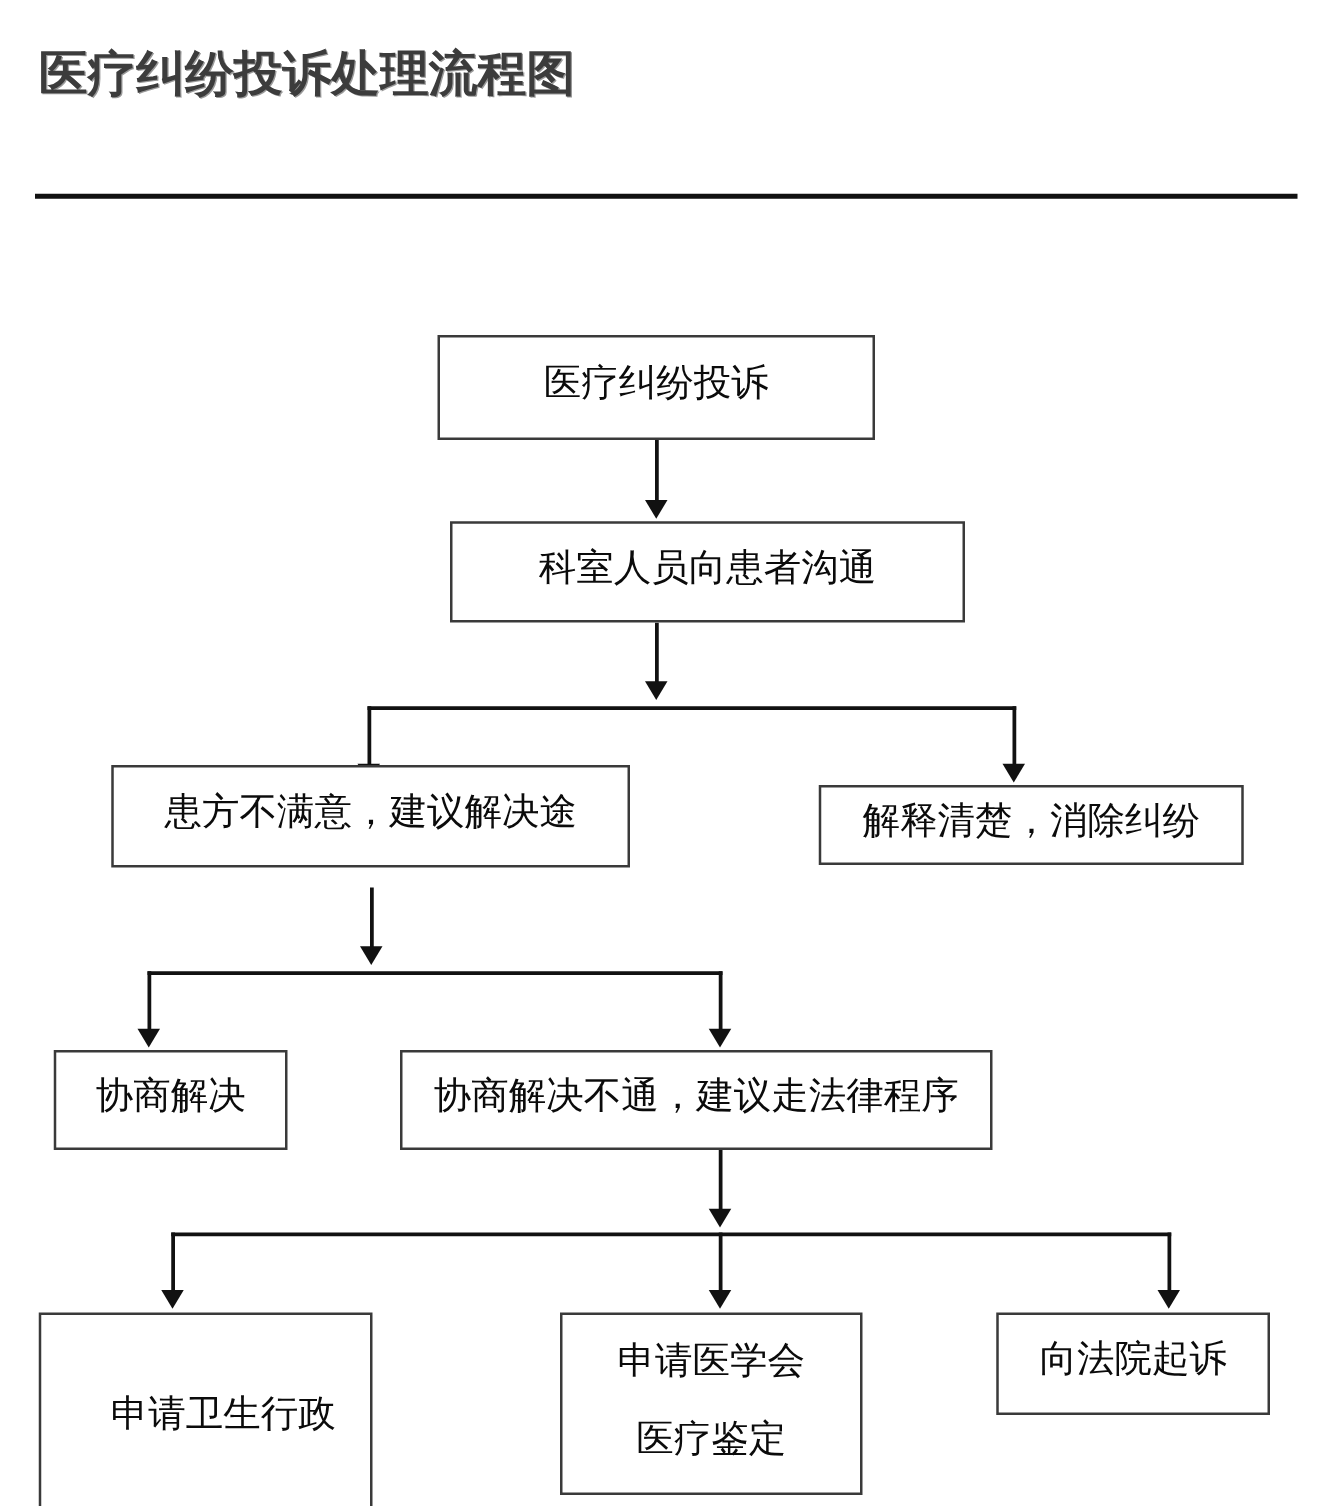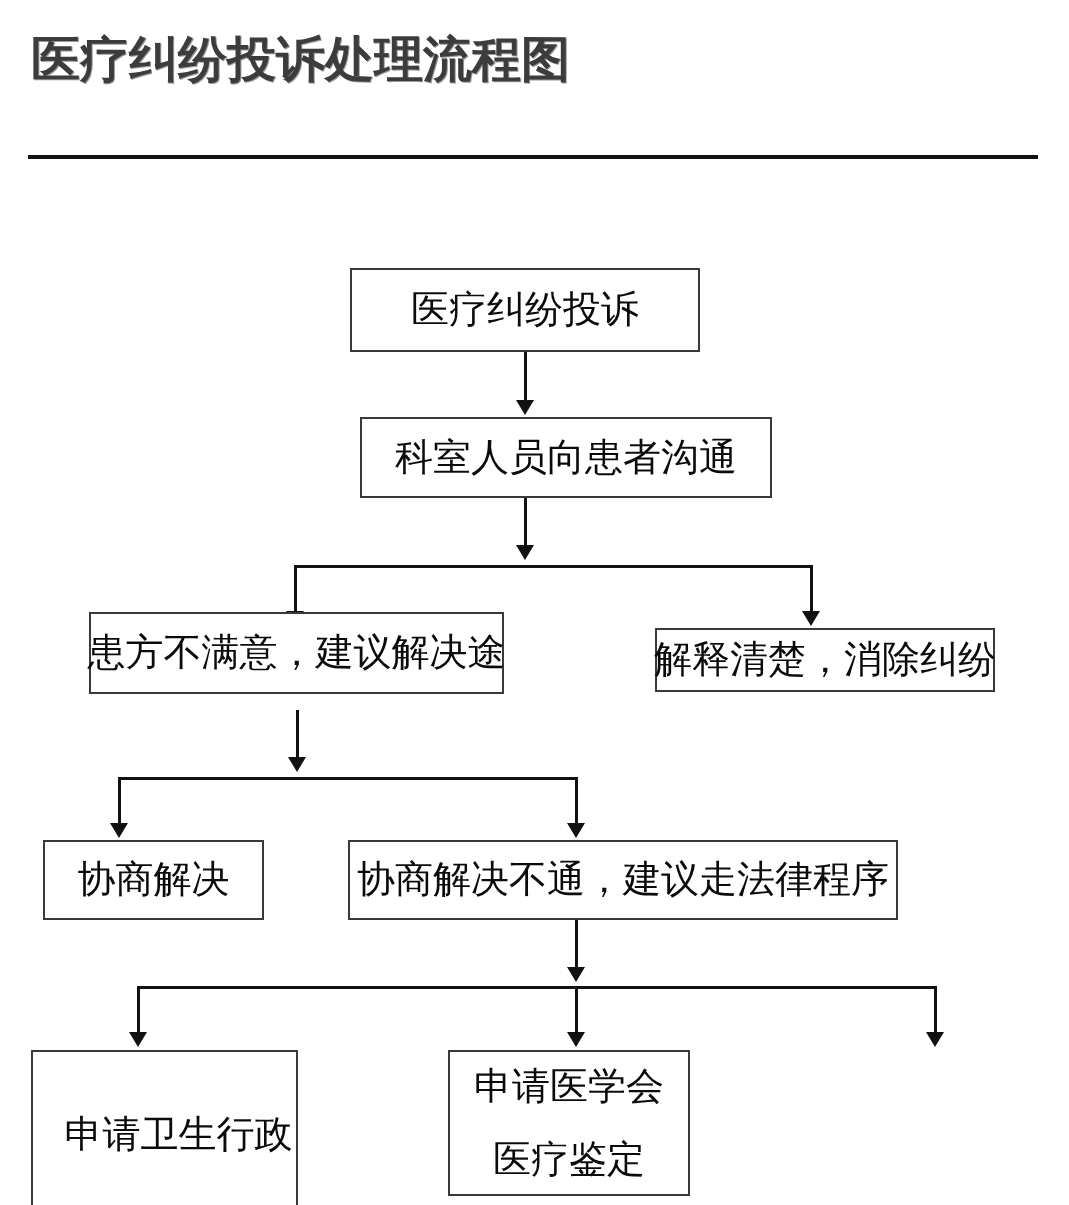--- a/index.html
+++ b/index.html
@@ -17,21 +17,21 @@
     height: 1205px;
     background: #ffffff;
     overflow: hidden;
   }
   #doc-title {
     position: absolute;
     left: 31px;
     top: 24px;
     font-family: "DejaVu Sans", "Liberation Sans", sans-serif;
     font-weight: bold;
-    font-size: 49px;
+    font-size: 39px;
     line-height: 72px;
     letter-spacing: 0px;
     color: #3c3c3c;
     white-space: nowrap;
     text-shadow: 1px 1px 0 #9a9a9a;
   }
   #title-rule {
     position: absolute;
     left: 28px;
     top: 155px;
@@ -41,22 +41,22 @@
   }
   .node {
     position: absolute;
     box-sizing: border-box;
     border: 2px solid #3a3a3a;
     background: #ffffff;
     display: flex;
     flex-direction: column;
     align-items: center;
     justify-content: center;
-    font-family: Liberation Sans, sans-serif;
-    font-size: 38px;
+    font-family: Liberation Mono, monospace;
+    font-size: 30px;
     line-height: 1.25;
     color: #0b0b0b;
     white-space: nowrap;
     text-align: center;
   }
   .node .line2 {
     margin-top: 26px;
   }
   .conn {
     position: absolute;
@@ -124,31 +124,34 @@
   </div>
 
   <div class="node" style="left:89px; top:612px; width:415px; height:82px;">
     <span>患方不满意，建议解决途</span>
   </div>
 
   <div class="node" style="left:655px; top:628px; width:340px; height:64px;">
     <span>解释清楚，消除纠纷</span>
   </div>
 
-  <div class="node" style="left:43px; top:840px; width:221px; height:80px;">
+  <div class="node" style="left:43px; top:840px; width:187px; height:80px;">
     <span>协商解决</span>
   </div>
 
-  <div class="node" style="left:348px; top:840px; width:550px; height:80px;">
+  <div class="node" style="left:320px; top:840px; width:474px; height:80px;">
     <span>协商解决不通，建议走法律程序</span>
   </div>
 
   <div class="node" style="left:31px; top:1050px; width:267px; height:169px;padding-left:28px;">
     <span>申请卫生行政</span>
   </div>
 
   <div class="node" style="left:448px; top:1050px; width:242px; height:146px;text-align:center;">
     <span>申请医学会</span>
     <span class="line2">医疗鉴定</span>
   </div>
 
+  <div class="node" style="left:797px; top:1050px; width:219px; height:82px;">
+    <span>向法院起诉</span>
+  </div>
 
 </div>
 
 </body></html>

